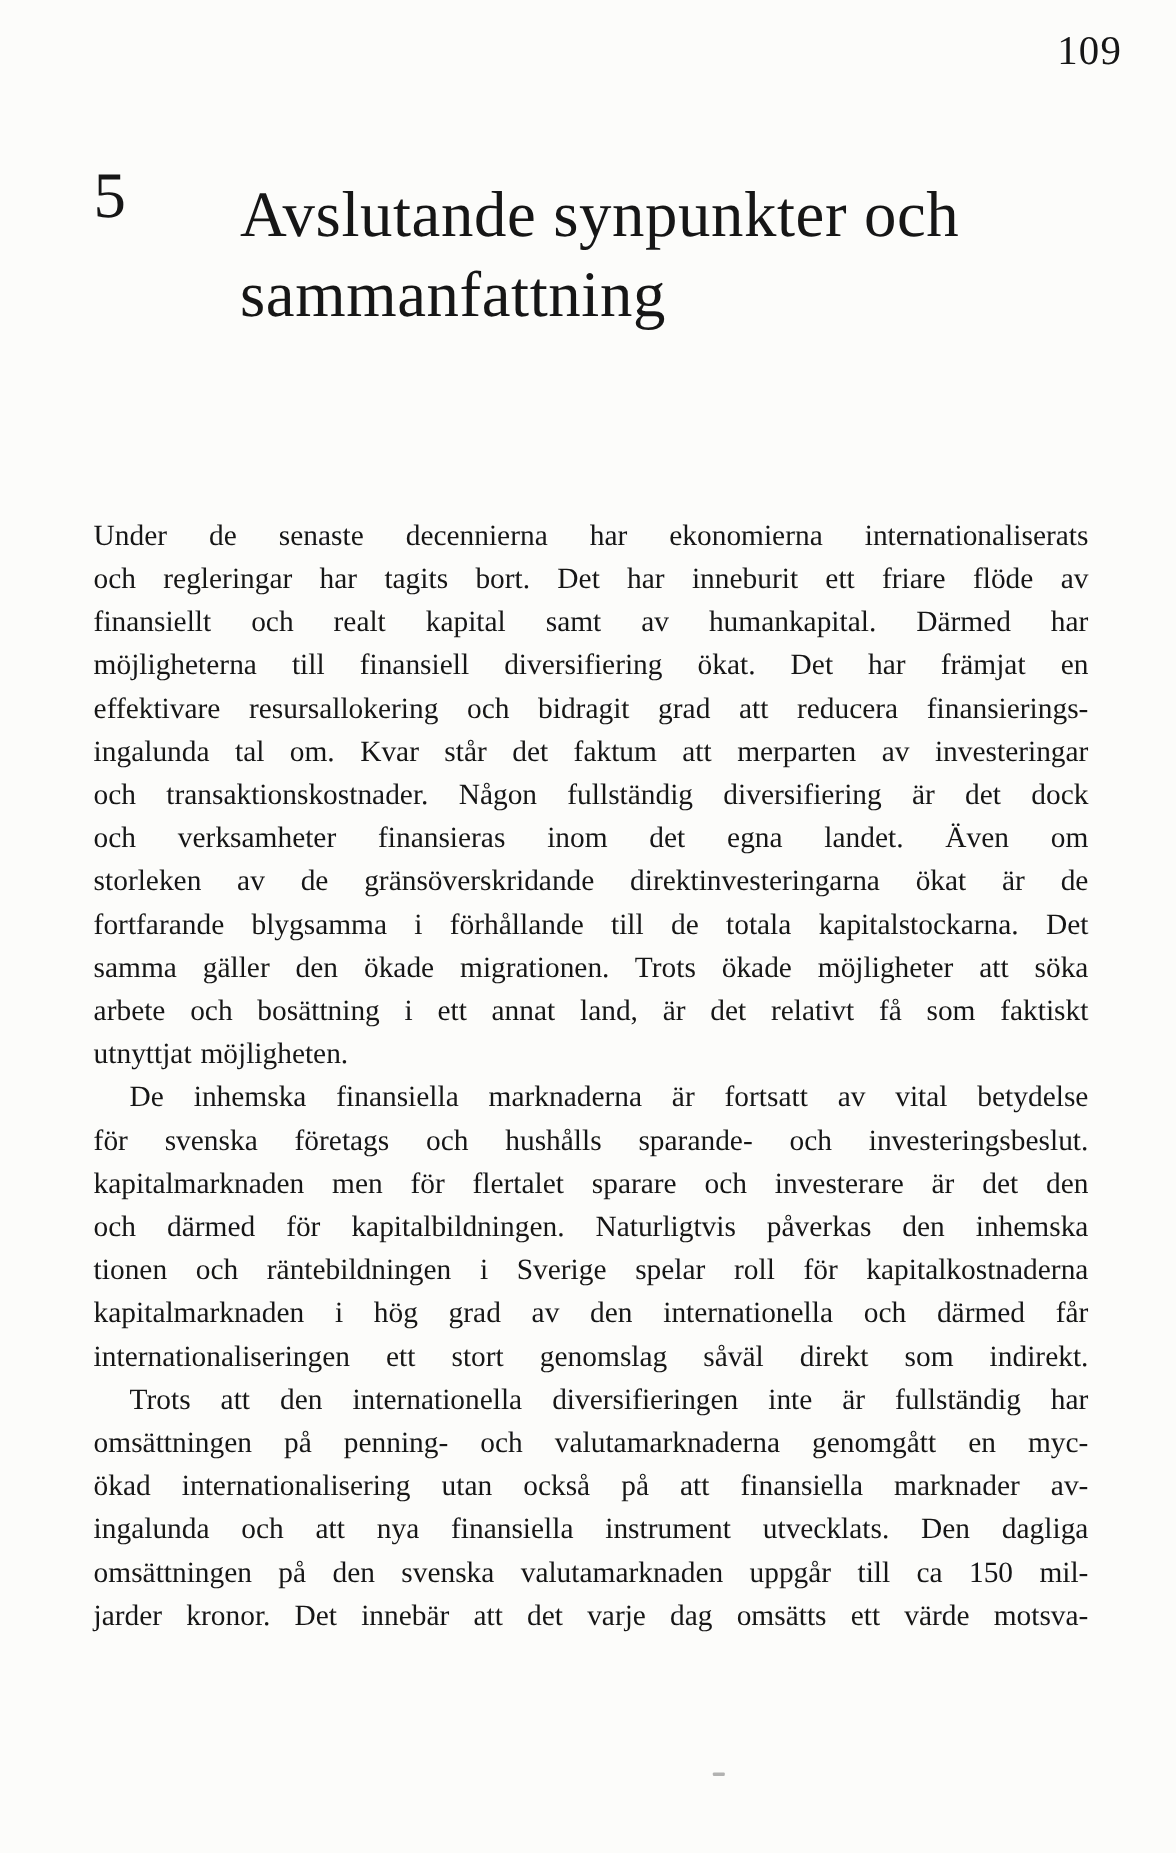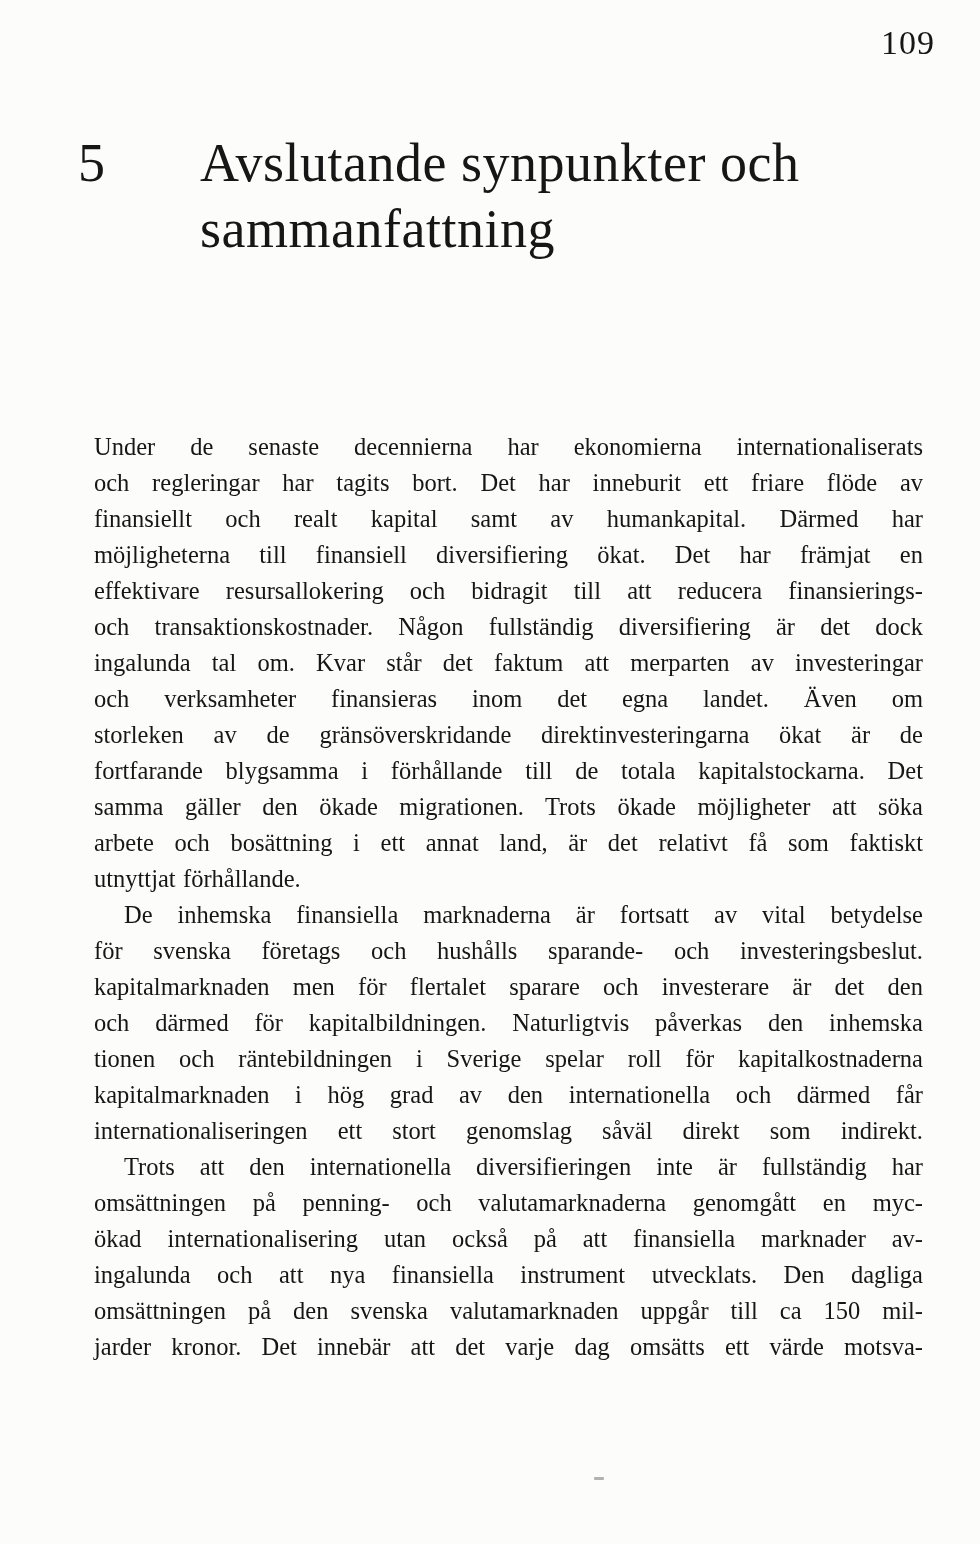--- a/index.html
+++ b/index.html
@@ -32,25 +32,26 @@
   .chapter-num {
     font-size: 54px;
     line-height: 66px;
     width: 122px;
     flex: 0 0 122px;
   }
   .chapter-title {
     font-size: 54px;
     line-height: 66px;
     letter-spacing: 0.5px;
+    margin-top: 16px;
   }
   .body-text {
     position: absolute;
     top: 429px;
-    left: 94px;
+    left: 78px;
     width: 829px;
     font-size: 24.5px;
     line-height: 36px;
   }
   .line {
     text-align: justify;
     text-align-last: justify;
     white-space: normal;
     word-spacing: 0.05em;
   }
@@ -83,29 +84,29 @@
     <div>sammanfattning</div>
   </div>
 </div>
 
 <div class="body-text">
 
   <div class="line">Under de senaste decennierna har ekonomierna internationaliserats</div>
   <div class="line">och regleringar har tagits bort. Det har inneburit ett friare flöde av</div>
   <div class="line">finansiellt och realt kapital samt av humankapital. Därmed har</div>
   <div class="line">möjligheterna till finansiell diversifiering ökat. Det har främjat en</div>
-  <div class="line">effektivare resursallokering och bidragit till att reducera finansierings-</div>
+  <div class="line">effektivare resursallokering och bidragit grad att reducera finansierings-</div>
+  <div class="line">ingalunda tal om. Kvar står det faktum att merparten av investeringar</div>
   <div class="line">och transaktionskostnader. Någon fullständig diversifiering är det dock</div>
-  <div class="line">ingalunda tal om. Kvar står det faktum att merparten av investeringar</div>
   <div class="line">och verksamheter finansieras inom det egna landet. Även om</div>
   <div class="line">storleken av de gränsöverskridande direktinvesteringarna ökat är de</div>
   <div class="line">fortfarande blygsamma i förhållande till de totala kapitalstockarna. Det</div>
   <div class="line">samma gäller den ökade migrationen. Trots ökade möjligheter att söka</div>
   <div class="line">arbete och bosättning i ett annat land, är det relativt få som faktiskt</div>
-  <div class="line endpara">utnyttjat förhållande.</div>
+  <div class="line endpara">utnyttjat möjligheten.</div>
 
   <div class="line indent">De inhemska finansiella marknaderna är fortsatt av vital betydelse</div>
   <div class="line">för svenska företags och hushålls sparande- och investeringsbeslut.</div>
   <div class="line">kapitalmarknaden men för flertalet sparare och investerare är det den</div>
   <div class="line">och därmed för kapitalbildningen. Naturligtvis påverkas den inhemska</div>
   <div class="line">tionen och räntebildningen i Sverige spelar roll för kapitalkostnaderna</div>
   <div class="line">kapitalmarknaden i hög grad av den internationella och därmed får</div>
   <div class="line">internationaliseringen ett stort genomslag såväl direkt som indirekt.</div>
 
   <div class="line indent">Trots att den internationella diversifieringen inte är fullständig har</div>

